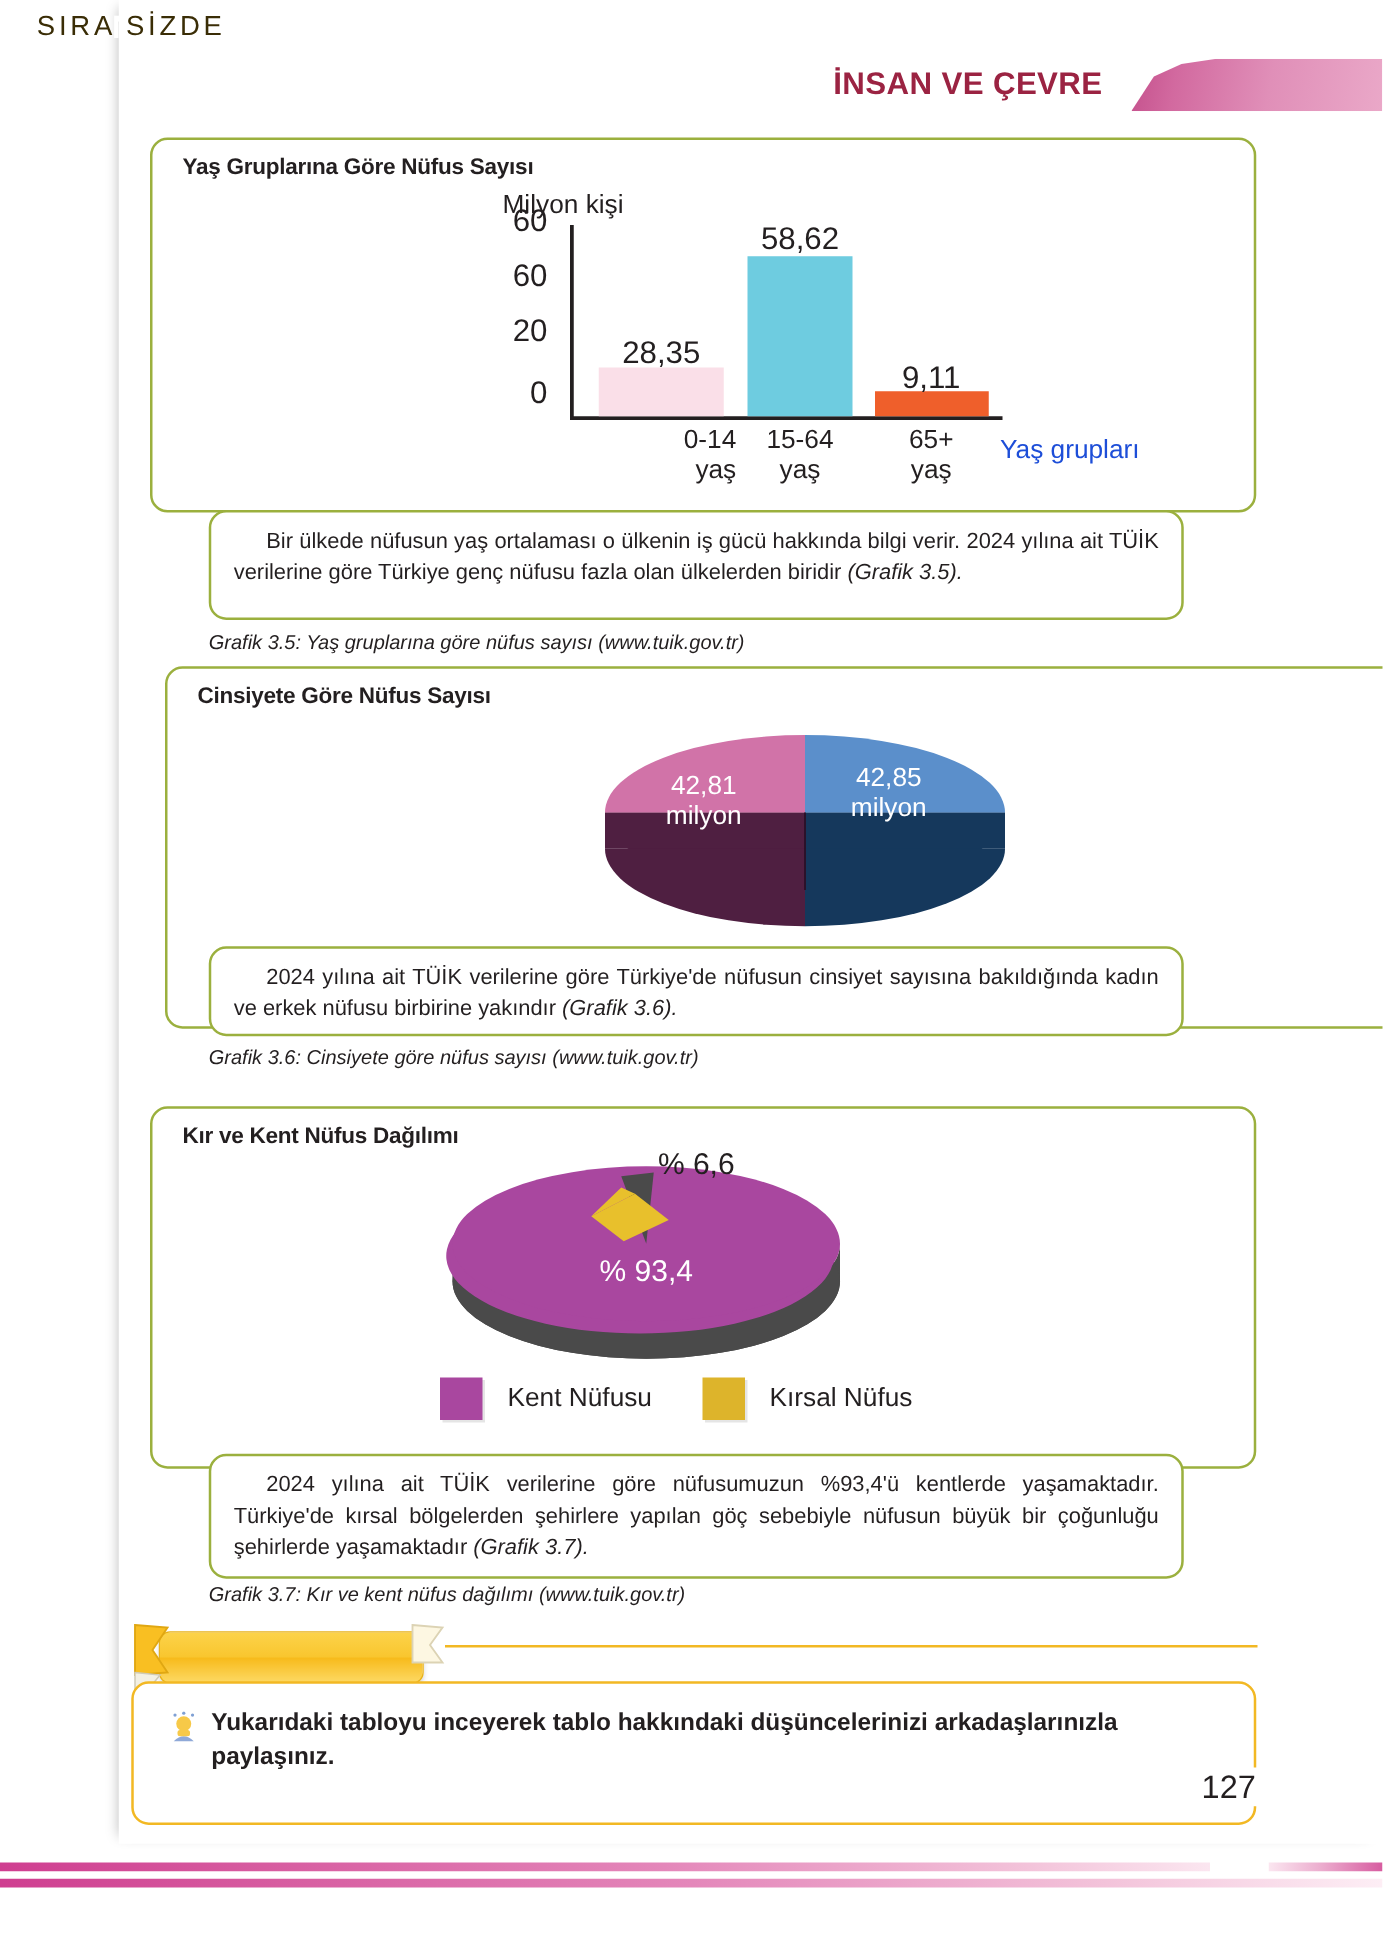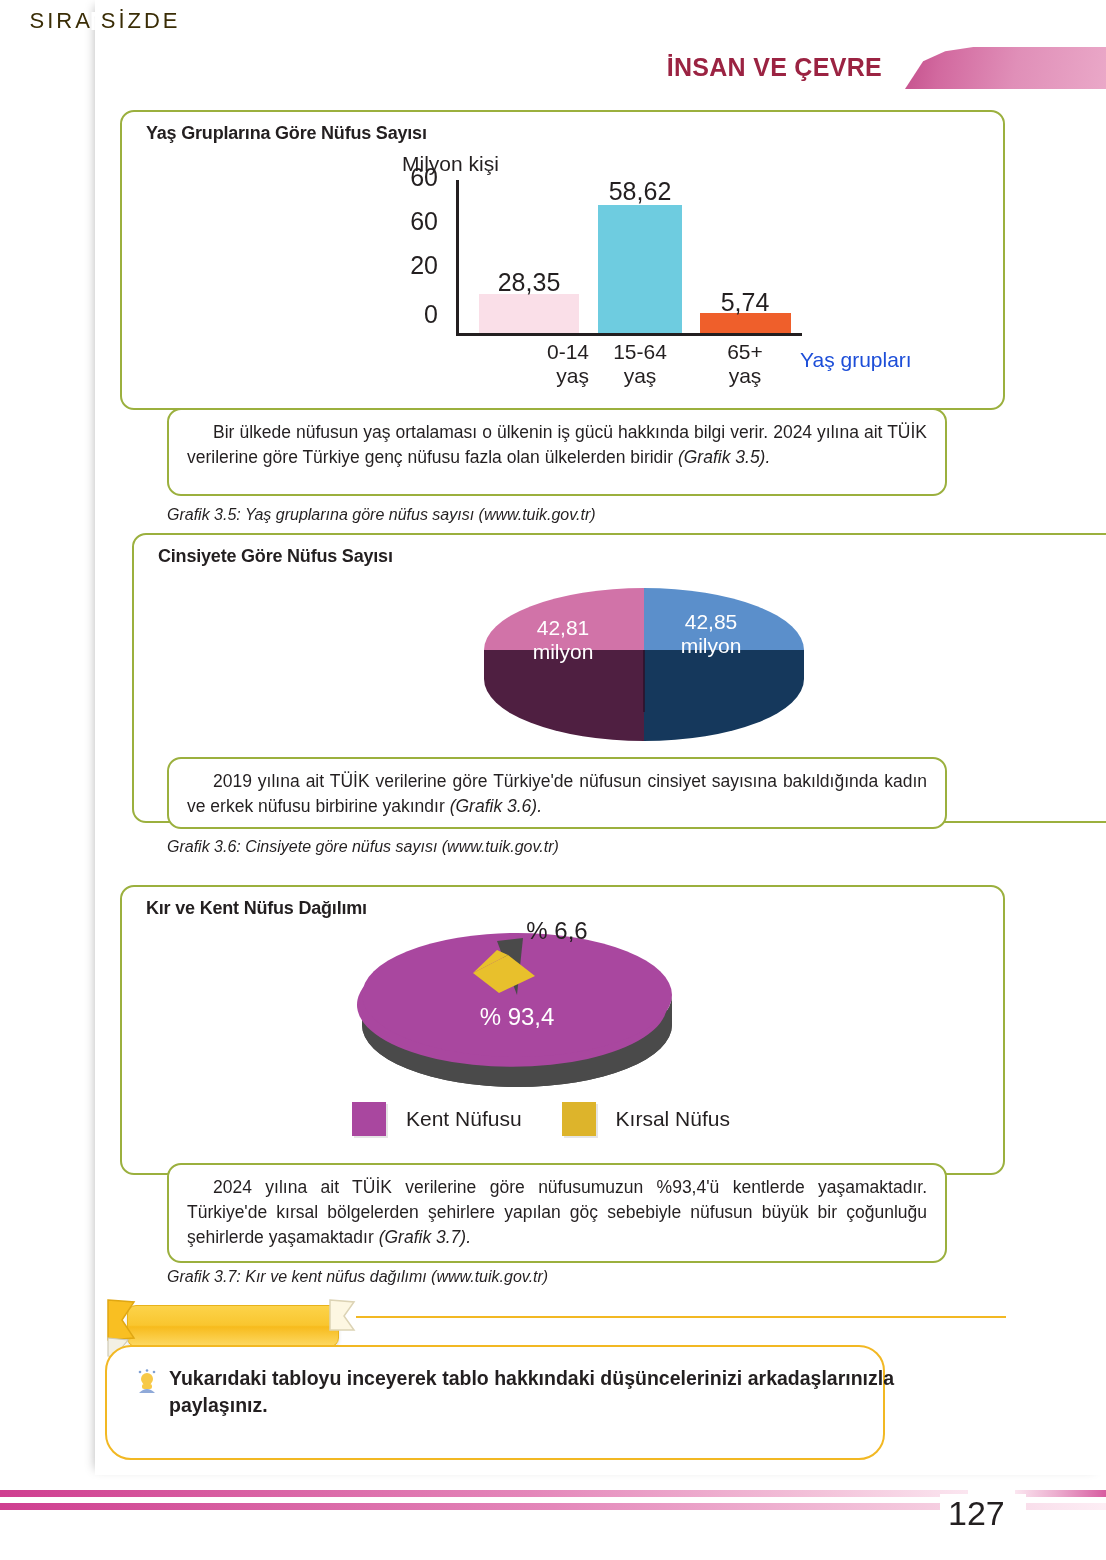--- a/index.html
+++ b/index.html
@@ -102,40 +102,40 @@
     border-radius:9px;
     background:linear-gradient(180deg,#fcd34a 0%,#f9c62f 48%,#f7bb1c 52%,#fdd964 100%);
     border:1px solid #e8b21a;
     box-shadow:0 3px 5px -2px rgba(0,0,0,0.30);
   }
   #sira-tab-label{
     position:absolute;left:0;top:8px;width:210px;text-align:center;
     font-size:22px;color:#3a2d06;letter-spacing:3px;
   }
   #sira-box{
-    position:absolute;left:105px;top:1345px;width:780px;height:115px;
-    border:2px solid #f2b823;border-radius:26px;background:#ffffff;box-sizing:border-box;
+    position:absolute;left:105px;top:1345px;width:900px;height:115px;
+    border:2px solid #f2b823;border-radius:14px;background:#ffffff;box-sizing:border-box;
   }
   #sira-text{
     position:absolute;left:62px;top:18px;width:805px;
     font-size:19.5px;font-weight:bold;line-height:1.38;color:#231f20;
   }
   #sira-icon{position:absolute;left:28px;top:22px;width:24px;height:26px;}
 
   
   .footer-rule{position:absolute;height:7px;}
   #footer-left-1{left:0;top:1490px;width:968px;
     background:linear-gradient(90deg,#cf3e90 0%,#d75ca0 22%,#e487ba 55%,#f3c3da 85%,#fbe6f0 100%);}
   #footer-left-2{left:0;top:1503px;width:1106px;
     background:linear-gradient(90deg,#cf3e90 0%,#d75ca0 20%,#e487ba 50%,#f3c3da 80%,#fdeef5 100%);}
   #footer-right-1{left:1015px;top:1490px;width:91px;
     background:linear-gradient(90deg,#fbe6f0 0%,#ecaecf 45%,#d75ca0 100%);}
   #page-number{
-    position:absolute;left:940px;top:1494px;width:70px;text-align:left;
-    font-size:34px;color:#231f20;background:#ffffff;padding:0 8px;
+    position:absolute;left:940px;top:1414px;width:70px;text-align:center;
+    font-size:26px;color:#231f20;background:#ffffff;padding:0 8px;
   }
 </style>
 </head>
 <body>
 
 <div id="page-sheet"></div>
 
 <div id="header">
   <div id="header-title">İNSAN VE ÇEVRE</div>
   <div id="unit-banner"></div>
@@ -171,21 +171,21 @@
       </div>
 
       <div class="bar" style="left:139px;width:84px;height:128px;background:#6ecce0;"></div>
       <div class="bar-val" style="left:121px;top:-3px;">58,62</div>
       <div class="bar-cat" style="left:121px;top:160px;">
         <div>15-64</div>
         <div>yaş</div>
       </div>
 
       <div class="bar" style="left:241px;width:91px;height:20px;background:#ef5f2b;"></div>
-      <div class="bar-val" style="left:226px;top:108px;">5,74</div>
+      <div class="bar-val" style="left:226px;top:108px;">9,11</div>
       <div class="bar-cat" style="left:226px;top:160px;">
         <div>65+</div>
         <div>yaş</div>
       </div>
     </div>
   </div>
 </div>
 
 <div class="note-box" style="left:167px;top:408px;width:780px;height:88px;">
   <p><span>Bir ülkede nüfusun yaş ortalaması o ülkenin iş gücü hakkında bilgi verir. 2024 yılına ait TÜİK verilerine göre Türkiye genç nüfusu fazla olan ülkelerden biridir </span><em>(Grafik 3.5).</em></p>
@@ -213,21 +213,21 @@
       <path d="M 165,93 L 165,155" stroke="#2b1028" stroke-width="1.5"></path>
       <text x="84" y="78" text-anchor="middle" fill="#ffffff" font-size="21" font-family="Liberation Sans, sans-serif">42,81</text>
       <text x="84" y="102" text-anchor="middle" fill="#ffffff" font-size="21" font-family="Liberation Sans, sans-serif">milyon</text>
       <text x="232" y="72" text-anchor="middle" fill="#ffffff" font-size="21" font-family="Liberation Sans, sans-serif">42,85</text>
       <text x="232" y="96" text-anchor="middle" fill="#ffffff" font-size="21" font-family="Liberation Sans, sans-serif">milyon</text>
     </svg>
   </div>
 </div>
 
 <div class="note-box" style="left:167px;top:757px;width:780px;height:72px;">
-  <p><span>2019 yılına ait TÜİK verilerine göre Türkiye'de nüfusun cinsiyet sayısına bakıldığında kadın ve erkek nüfusu birbirine yakındır </span><em>(Grafik 3.6).</em></p>
+  <p><span>2024 yılına ait TÜİK verilerine göre Türkiye'de nüfusun cinsiyet sayısına bakıldığında kadın ve erkek nüfusu birbirine yakındır </span><em>(Grafik 3.6).</em></p>
 </div>
 <div class="caption" style="left:167px;top:838px;">Grafik 3.6: Cinsiyete göre nüfus sayısı (www.tuik.gov.tr)</div>
 
 <div class="card" id="card-3" style="left:120px;top:885px;width:885px;height:290px;">
 
   <div class="card-title">Kır ve Kent Nüfus Dağılımı</div>
 
   <div id="urban-pie-wrap">
     <svg width="420" height="205" viewBox="0 0 420 205">
 

